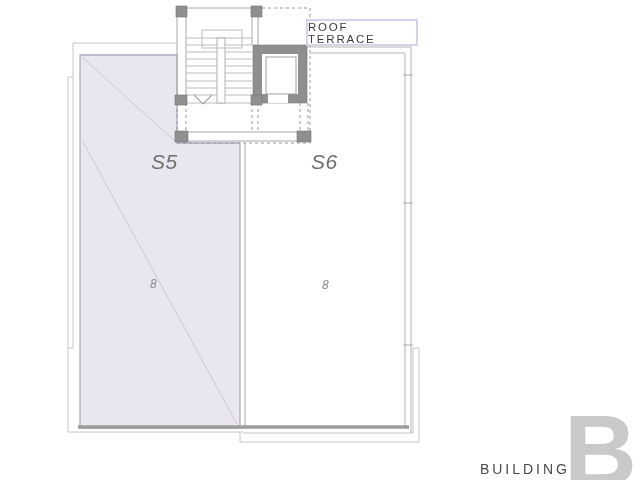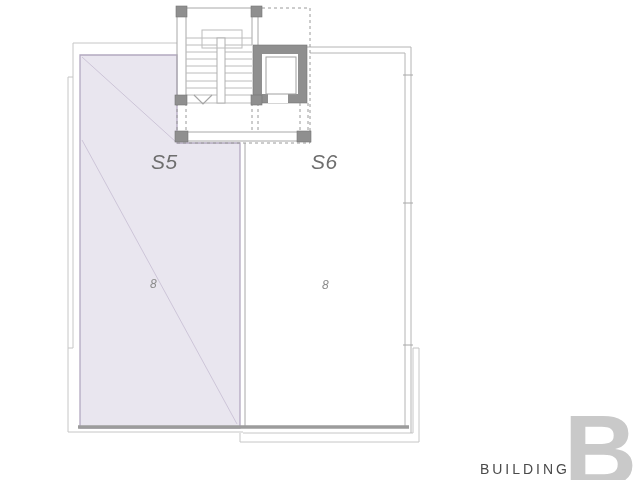--- a/index.html
+++ b/index.html
@@ -103,20 +103,23 @@
     <g>
       <rect class="wall" x="176" y="6" width="11" height="11"></rect>
       <rect class="wall" x="251" y="6" width="11" height="11"></rect>
       <rect class="wall" x="175" y="95" width="12" height="10"></rect>
       <rect class="wall" x="251" y="95" width="11" height="10"></rect>
     </g>
 
     <path class="thick" d="M78,427 H409"></path>
   </svg>
 
+  <div class="terrace-tag">
+    <span>ROOF TERRACE</span>
+  </div>
 
   <div class="lbl unit-id" style="left:151px;top:150px;">S5</div>
   <div class="lbl unit-id" style="left:311px;top:150px;text-align:right;">S6</div>
 
   <div class="lbl area-val" style="left:150px;top:277px;">8</div>
   <div class="lbl area-val" style="left:322px;top:278px;">8</div>
 
   <div class="building-word">BUILDING</div>
   <div class="building-letter">B</div>
 

